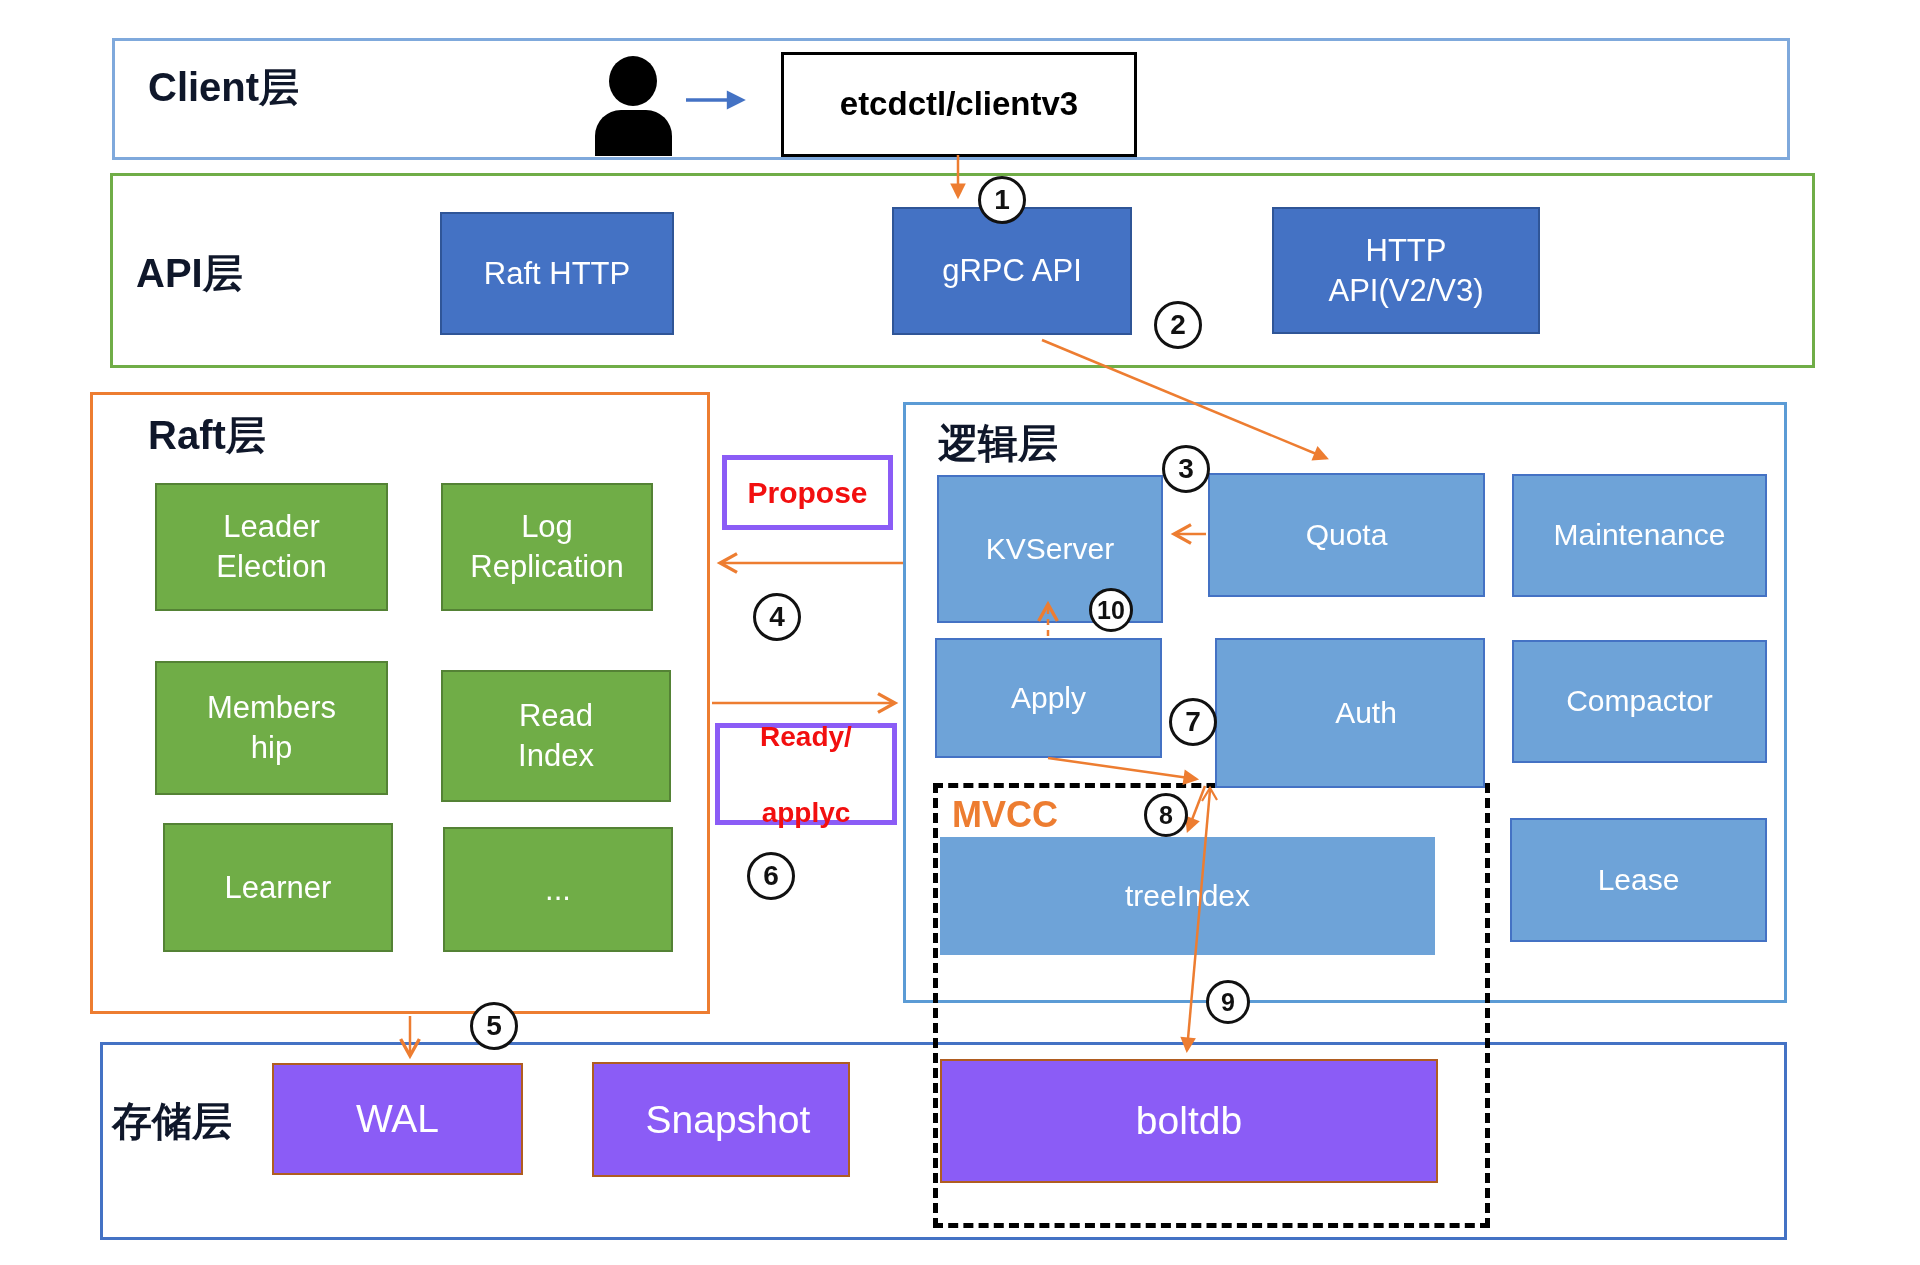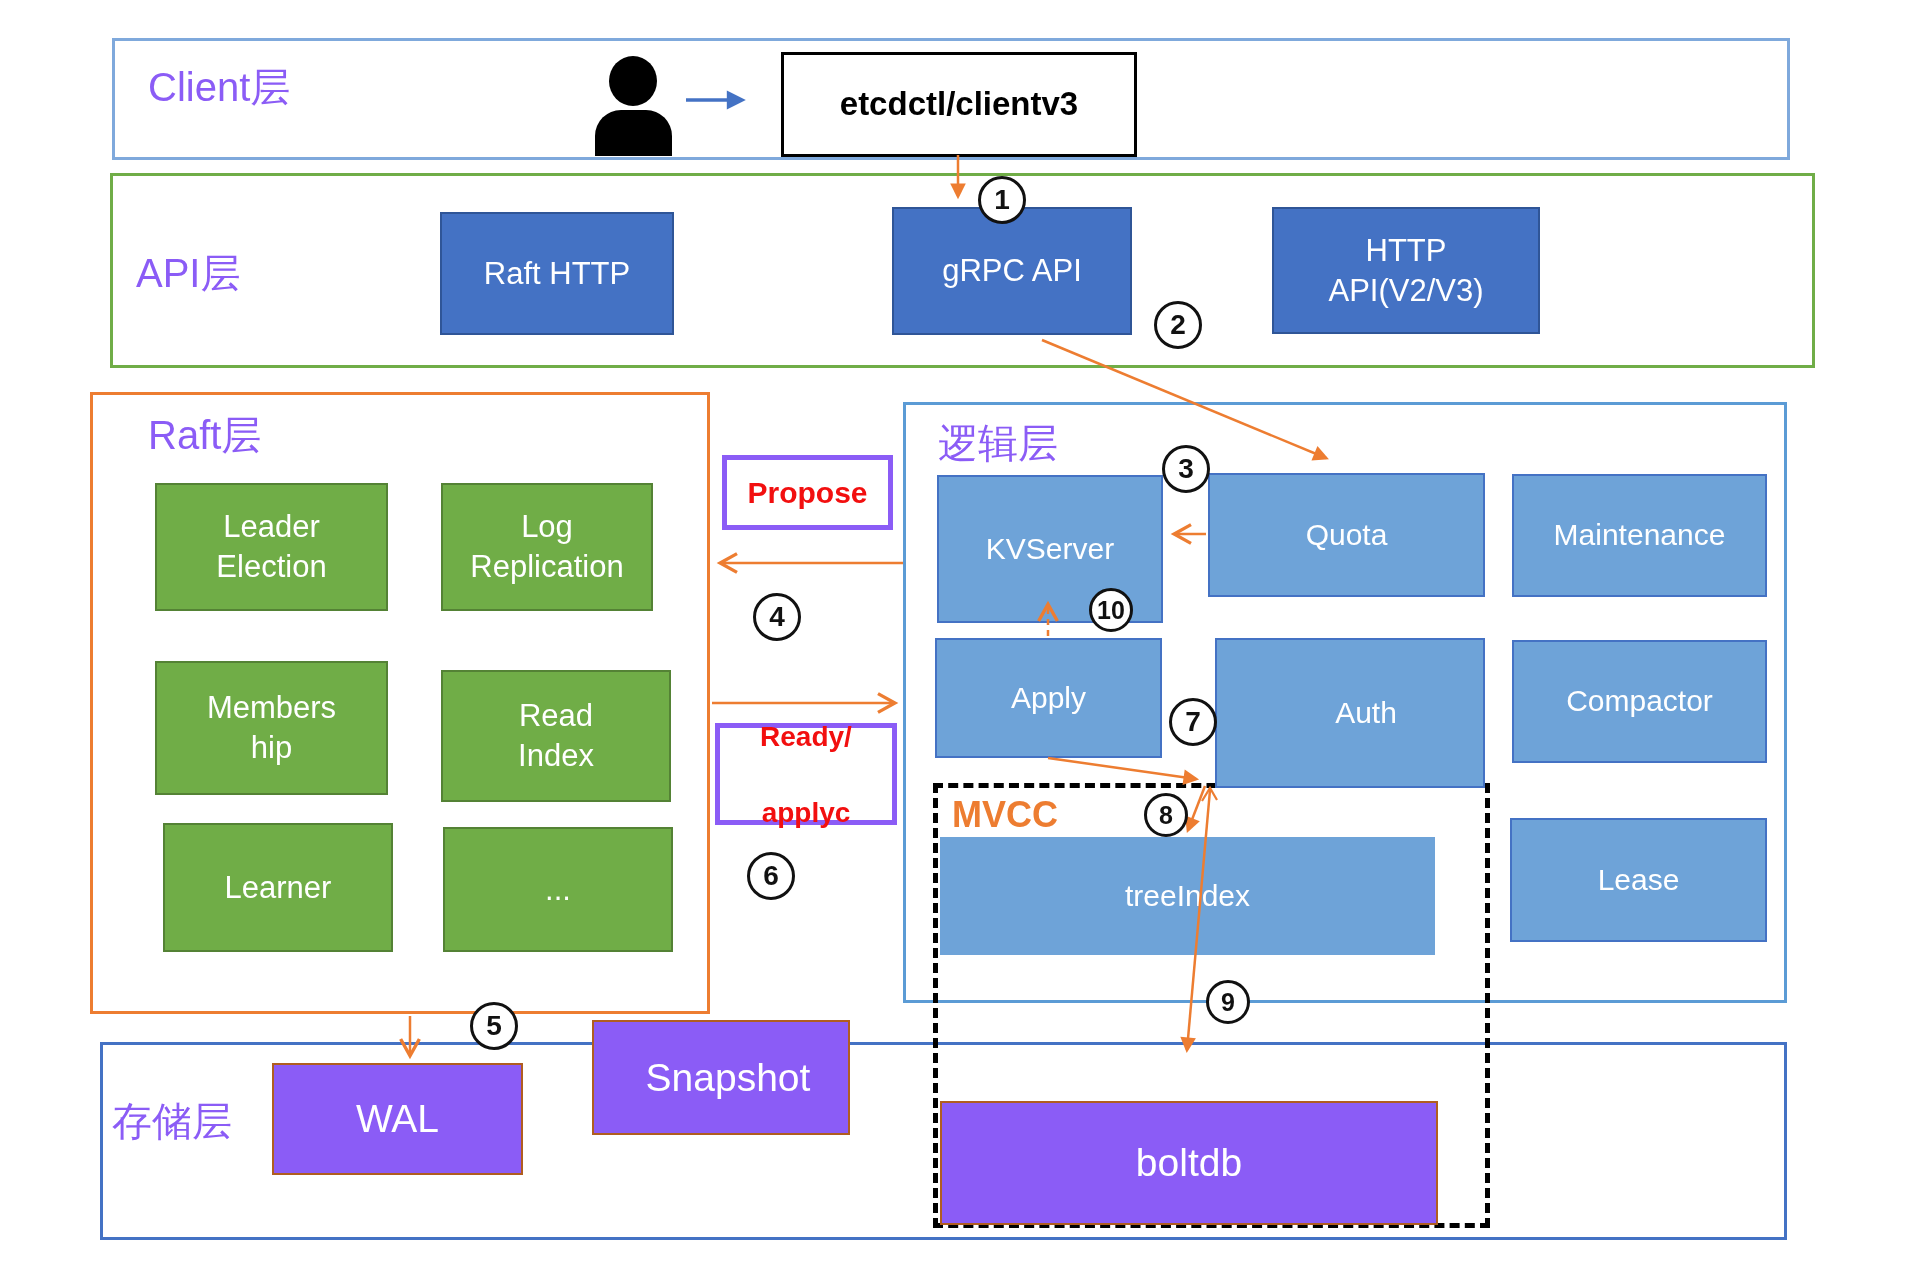--- a/index.html
+++ b/index.html
@@ -7,21 +7,21 @@
     position:relative;width:1920px;height:1265px;background:#fff;overflow:hidden;
     font-family:"Liberation Sans","DejaVu Sans",sans-serif;
   }
   .layer{position:absolute;background:transparent;box-sizing:border-box;}
   .layer.client{border:3px solid #7FA9DC;}
   .layer.api{border:3px solid #70AD47;}
   .layer.raft{border:3px solid #ED7D31;}
   .layer.logic{border:3px solid #5B9BD5;}
   .layer.storage{border:3px solid #4472C4;}
   .layer.mvcc{border:5px dashed #000;background:transparent;}
-  .lbl{position:absolute;color:#8b5cf6;font-weight:400;white-space:nowrap;}
+  .lbl{position:absolute;color:#0f172a;font-weight:700;white-space:nowrap;}
   .node{
     position:absolute;box-sizing:border-box;display:flex;flex-direction:column;
     align-items:center;justify-content:center;color:#fff;text-align:center;
     line-height:1.28;
   }
   .node.apibox{background:#4472C4;border:2px solid #2F5597;font-size:31px;}
   .node.greenbox{background:#70AD47;border:2px solid #548235;font-size:31px;}
   .node.logicbox{background:#6EA3D8;border:2px solid #4472C4;font-size:30px;}
   .node.orangebox{background:#8b5cf6;border:2px solid #B05D20;font-size:39px;}
   .node.whitebox{background:#fff;border:3px solid #000;color:#000;font-size:33px;font-weight:600;}
@@ -120,24 +120,24 @@
   <div class="node logicbox" style="left:940px;top:837px;width:495px;height:118px;border:none;">
     <span>treeIndex</span>
   </div>
   <div class="node logicbox" style="left:1510px;top:818px;width:257px;height:124px;">
     <span>Lease</span>
   </div>
 
   <div class="node orangebox" style="left:272px;top:1063px;width:251px;height:112px;">
     <span>WAL</span>
   </div>
-  <div class="node orangebox" style="left:592px;top:1020px;width:258px;height:115px;padding-left:14px;">
+  <div class="node orangebox" style="left:592px;top:1062px;width:258px;height:115px;padding-left:14px;">
     <span>Snapshot</span>
   </div>
-  <div class="node orangebox" style="left:940px;top:1059px;width:498px;height:124px;margin-top:42px;">
+  <div class="node orangebox" style="left:940px;top:1059px;width:498px;height:124px;">
     <span>boltdb</span>
   </div>
 
   <div class="flowlabel" style="left:722px;top:455px;width:171px;height:75px;font-size:30px;">
     <span>Propose</span>
   </div>
   <div class="flowlabel" style="left:715px;top:723px;width:182px;height:102px;font-size:28px;gap:41px;">
     <span>Ready/</span>
     <span>applyc</span>
   </div>

